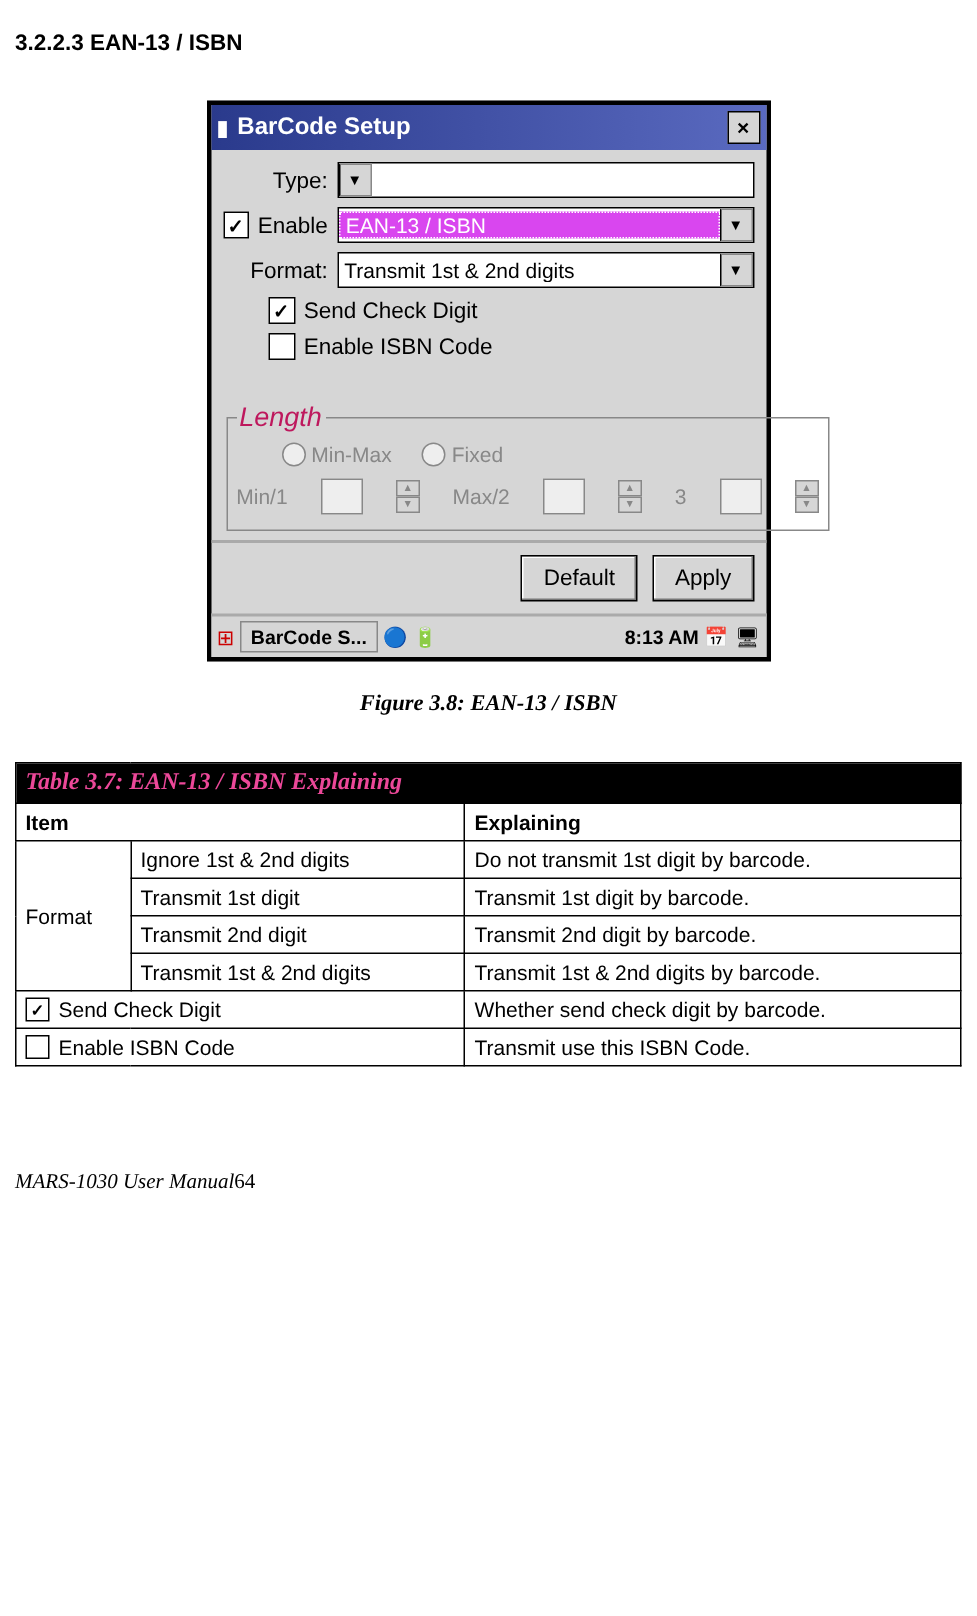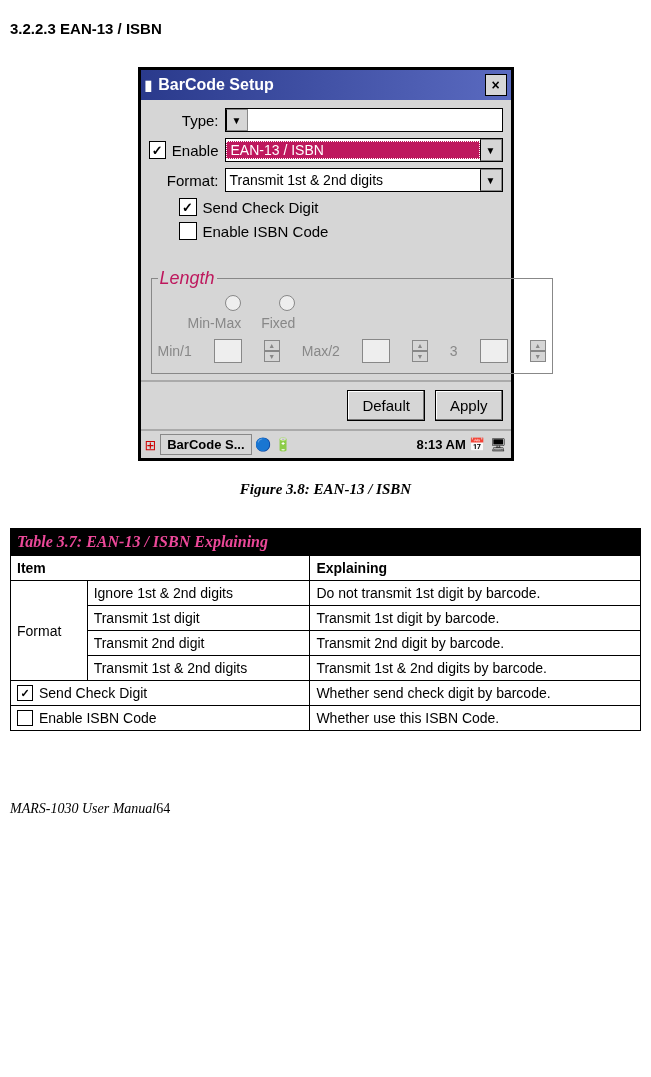--- a/index.html
+++ b/index.html
@@ -62,35 +62,35 @@
   }
   .dropdown {
     flex:1;
     display:flex;
     border:1px solid #000;
     background:#fff;
     height:22px;
     align-items:center;
   }
   .dropdown .dd-text { flex:1; padding:0 4px; font-size:14px; overflow:hidden; white-space:nowrap; }
-  .dropdown.selected .dd-text { background:#be185d; color:#fff; border:1px dotted #fff;}
+  .dropdown.selected .dd-text { background:#d946ef; color:#fff; border:1px dotted #fff;}
   .dd-btn {
     width:20px; height:20px; background:#d6d6d6; border:1px solid #888;
     display:flex; align-items:center; justify-content:center; font-size:10px;
     border-left:1px solid #000;
   }
   fieldset.length {
     border:1px solid #888;
     margin-top:22px;
     padding: 6px 6px 10px 6px;
     color:#888;
   }
   fieldset.length legend { color:#be185d; font-size:18px; padding:0 2px;font-style:italic;}
   .radio-row { display:flex; gap:20px; margin-left:30px; margin-bottom:8px;}
-  .radio { display:flex; align-items:flex-end; gap:4px; font-size:14px;flex-direction:column;}
+  .radio { display:flex; align-items:flex-start; gap:4px; font-size:14px;}
   .radio .rbox { width:14px;height:14px;border:1px solid #888;border-radius:50%; background:#eee;}
   .minmax-row { display:flex; align-items:center; gap:22px; font-size:14px;}
   .numbox {
     width:26px;height:22px;border:1px solid #888;background:#eee;
     display:inline-block;
   }
   .spinner { width:16px;height:22px;display:flex;flex-direction:column;}
   .spinner div{flex:1;border:1px solid #888;background:#d6d6d6;font-size:7px;display:flex;align-items:center;justify-content:center;color:#888;}
   .button-row {
     display:flex; justify-content:flex-end; gap:10px;
@@ -288,21 +288,21 @@
     </td>
     <td>Whether send check digit by barcode.</td>
   </tr>
   <tr>
     <td colspan="2">
       <span class="tick-cell">
             <span class="tick-box"></span>
             <span>Enable ISBN Code</span>
           </span>
     </td>
-    <td>Whether use this ISBN Code.</td>
+    <td>Transmit use this ISBN Code.</td>
   </tr>
 </tbody>
   </table>
 
 <div class="footer">
   <span>MARS-1030 User Manual</span>
   <span class="page">64</span>
   <span></span>
 </div>
 

